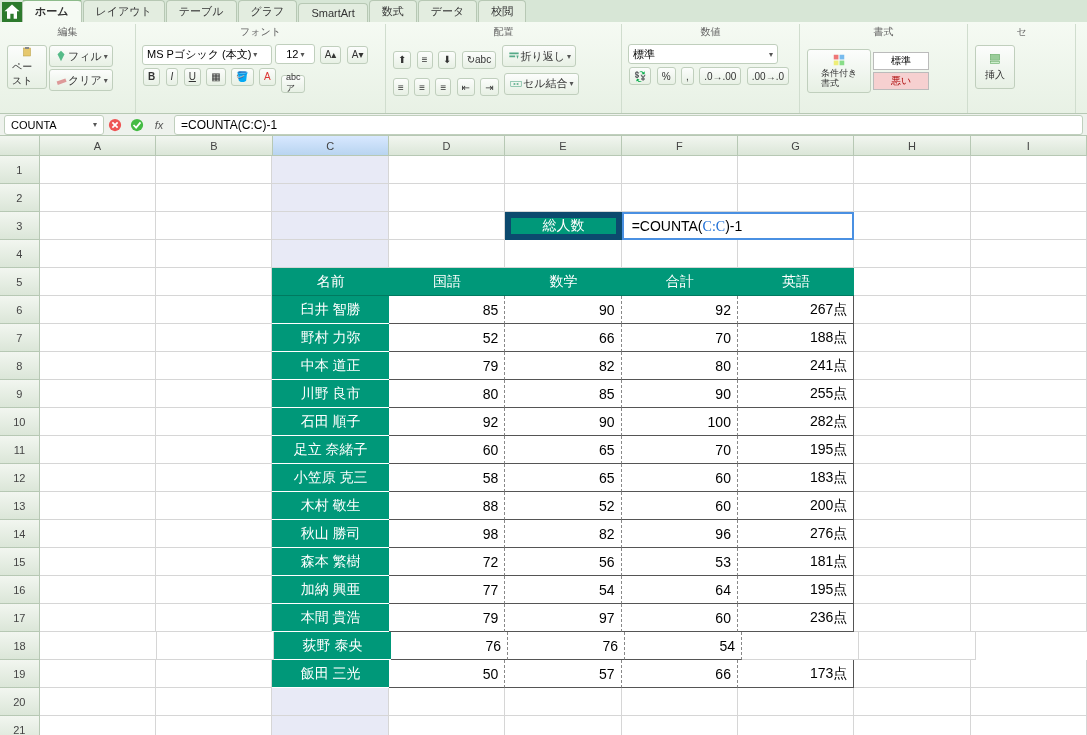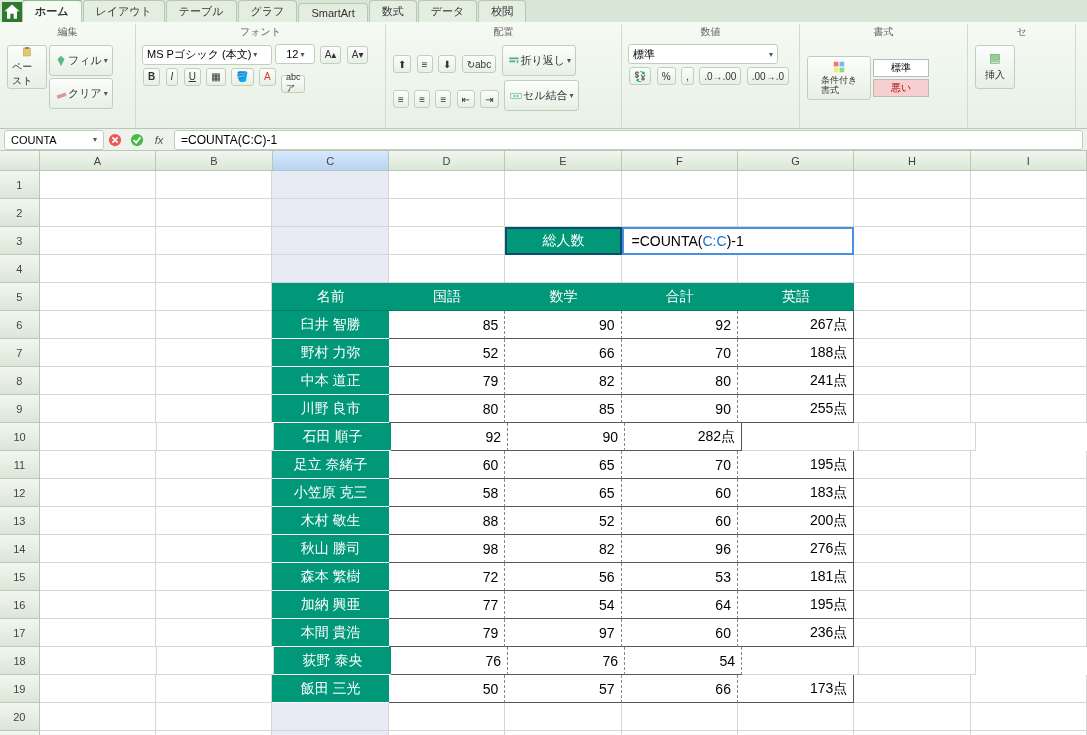--- a/index.html
+++ b/index.html
@@ -10,21 +10,21 @@
   .home-icon { width:20px; height:20px; background:#2d7a2d; display:flex; align-items:center; justify-content:center; color:#fff; font-size:12px; }
   .tab { padding:3px 12px; border:1px solid #b7c8b4; border-bottom:none; background:#e3ede0; margin-right:1px; border-radius:4px 4px 0 0; font-size:11px; color:#333; }
   .tab.active { background:#f5faf3; border-top:2px solid #8dbb8b; font-weight:bold; }
 
   
   .ribbon { background:linear-gradient(#f5faf3,#e8f1e5); border-bottom:1px solid #b7c8b4; padding:2px 0 0 0; }
   .ribbon-labels { display:flex; font-size:10px; color:#666; }
   .ribbon-labels > div { text-align:center; border-right:1px solid #d0ddce; padding:1px 4px; }
   .ribbon-groups { display:flex; }
   .ribbon-group { border-right:1px solid #d0ddce; padding:4px 6px 16px 6px; position:relative; }
-  .rbtn { display:inline-flex; align-items:center; justify-content:center; height:31px; padding:0 4px; background:linear-gradient(#fcfdfc,#e7f0e4); border:1px solid #c0cfbd; border-radius:3px; margin:1px; font-size:11px; color:#333; }
+  .rbtn { display:inline-flex; align-items:center; justify-content:center; height:22px; padding:0 4px; background:linear-gradient(#fcfdfc,#e7f0e4); border:1px solid #c0cfbd; border-radius:3px; margin:1px; font-size:11px; color:#333; }
   .rbtn.sm { height:18px; font-size:10px; }
   .rbtn.big { height:44px; flex-direction:column; width:40px; font-size:10px; gap:2px; }
   .rbtn svg { width:14px; height:14px; }
   .dropdown-caret { font-size:8px; margin-left:2px; color:#555; }
   .font-sel { background:#fff; border:1px solid #c0cfbd; height:20px; padding:0 4px; font-size:11px; display:inline-flex; align-items:center; border-radius:3px; }
   .font-sel.w1 { width:130px; }
   .font-sel.w2 { width:40px; justify-content:center; }
   .cell-style { width:56px; height:18px; border:1px solid #bbb; background:#fff; font-size:10px; display:flex; align-items:center; justify-content:center; margin:1px; }
   .cell-style.red { background:#f6d0d0; color:#a00; }
 
@@ -44,23 +44,23 @@
   .col-h { background:linear-gradient(#f2f6f0,#dbe6d8); border-right:1px solid #b7c8b4; border-bottom:1px solid #b7c8b4; text-align:center; font-size:11px; color:#444; line-height:20px; }
   .col-h.sel { background:linear-gradient(#d8e8ff,#b8d4f0); }
   .row { display:flex; height:28px; }
   .row-h { width:40px; background:linear-gradient(#f2f6f0,#dbe6d8); border-right:1px solid #b7c8b4; border-bottom:1px solid #b7c8b4; text-align:center; font-size:11px; color:#444; line-height:28px; }
   .cell { border-right:1px solid #d6d6d6; border-bottom:1px solid #d6d6d6; padding:0 6px; display:flex; align-items:center; font-size:14px; color:#000; }
   .cell.colsel { background:#e8eaf6; }
   .cell.hdr-green { background:#009879; color:#fff; justify-content:center; font-size:14px; border-bottom:1px solid #007a60; border-right:none; }
   .cell.name-green { background:#009879; color:#fff; justify-content:center; font-size:14px; border-bottom:1px solid #fff; border-right:none; }
   .cell.num { justify-content:flex-end; border-right:1px dashed #888; border-bottom:1px solid #555; }
   .cell.total { justify-content:flex-end; border-right:1px solid #555; border-bottom:1px solid #555; }
-  .cell.label-green { background:#009879; color:#fff; justify-content:center; font-size:14px; border:2px solid #0c4a6e; }
+  .cell.label-green { background:#009879; color:#fff; justify-content:center; font-size:14px; border:6px solid #0c4a6e; }
   .formula-cell { border:2px solid #4a90e2; background:#fff; padding:0 8px; display:flex; align-items:center; font-size:14px; position:relative; }
-  .formula-cell .blue { color:#1e6fd6; }
+  .formula-cell .blue { color:#1e6fd6;font-family:Liberation Serif, serif; }
 
   
   .wA { width:117px; } .wC { width:117px; } .wD { width:117px; } .wE { width:117px; } .wF { width:117px; } .wG { width:117px; } .wH { width:117px; } .wI { width:117px; }
   .wB { width:117px; }
 
 </style>
 </head>
 <body>
 
 <div class="tab-bar">
@@ -367,20 +367,21 @@
         <div class="cell wH "></div>
         <div class="cell wI "></div>
       </div>
       <div class="row">
         <div class="row-h">10</div>
         <div class="cell wA "></div>
         <div class="cell wB "></div>
         <div class="cell wC name-green">石田 順子</div>
         <div class="cell wD num">92</div>
         <div class="cell wE num">90</div>
+        <div class="cell wF num">100</div>
         <div class="cell wG total">282点</div>
         <div class="cell wH "></div>
         <div class="cell wI "></div>
       </div>
       <div class="row">
         <div class="row-h">11</div>
         <div class="cell wA "></div>
         <div class="cell wB "></div>
         <div class="cell wC name-green">足立 奈緒子</div>
         <div class="cell wD num">60</div>

